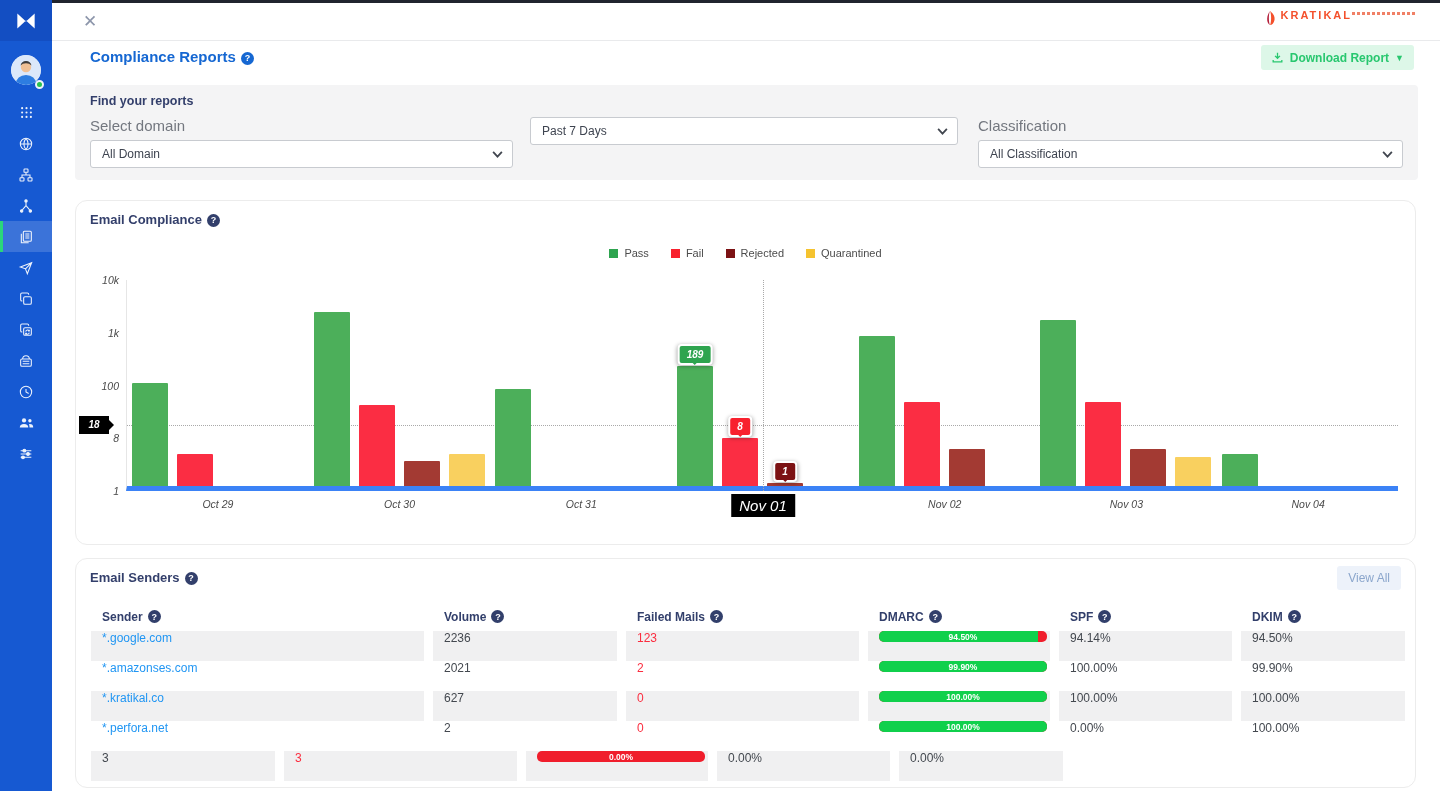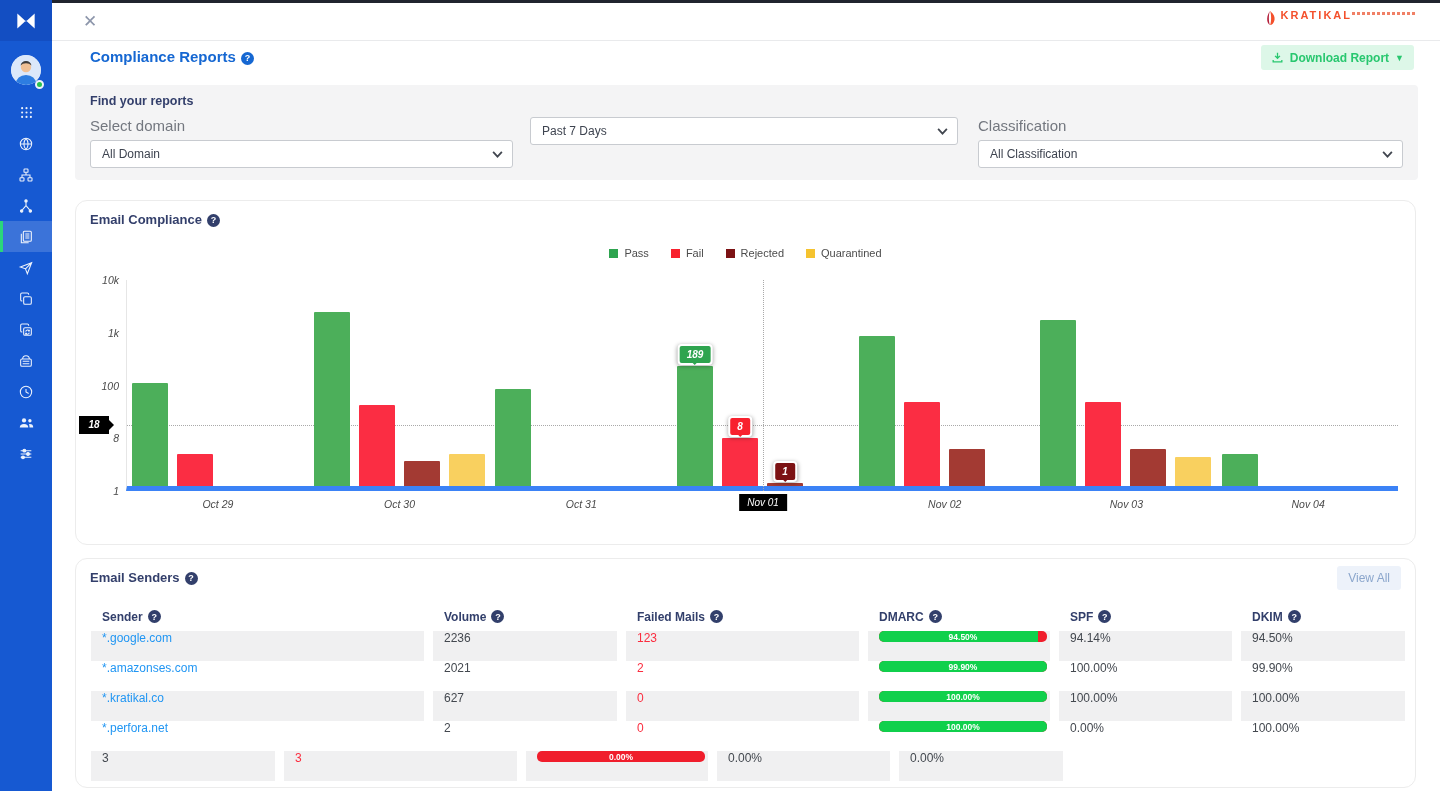--- a/index.html
+++ b/index.html
@@ -79,21 +79,21 @@
   .tip::after { content:""; position:absolute; left:50%; bottom:-6px; margin-left:-4px;
     border:4px solid transparent; }
   .tip-0 { background:#2ea44f; } .tip-0::after { border-top-color:#2ea44f; }
   .tip-1 { background:#f8212e; } .tip-1::after { border-top-color:#f8212e; }
   .tip-2 { background:#7c1214; } .tip-2::after { border-top-color:#7c1214; }
   .axis-tip-y { position:absolute; left:-48px; width:30px; height:18px; background:#000; color:#fff;
     font-size:10px; font-weight:bold; display:flex; align-items:center; justify-content:center; }
   .axis-tip-y::after { content:""; position:absolute; right:-5px; top:4px;
     border-left:5px solid #000; border-top:5px solid transparent; border-bottom:5px solid transparent; }
   .axis-tip-x { position:absolute; top:214px; transform:translateX(-50%); background:#000; color:#fff;
-    font-size:10px; padding:3px 8px; }
+    font-size:15px; padding:3px 8px; }
 
   
   .view-all { position:absolute; right:14px; top:7px; height:24px; padding:0 11px; background:#edf2fa;
     color:#8ba6cc; font-size:12px; border:none; border-radius:3px; cursor:pointer; }
   .stable { position:absolute; left:15px; top:44px; width:1314px; }
   .trow, .thead-row { display:flex; gap:9px; }
   .thead-row { height:28px; align-items:center; }
   .trow { height:30px; }
   .cell { display:flex; align-items:flex-start; padding-left:11px; font-size:12px; color:#43484f; }
   .c0 { width:333px; } .c1 { width:184px; } .c2 { width:233px; }

